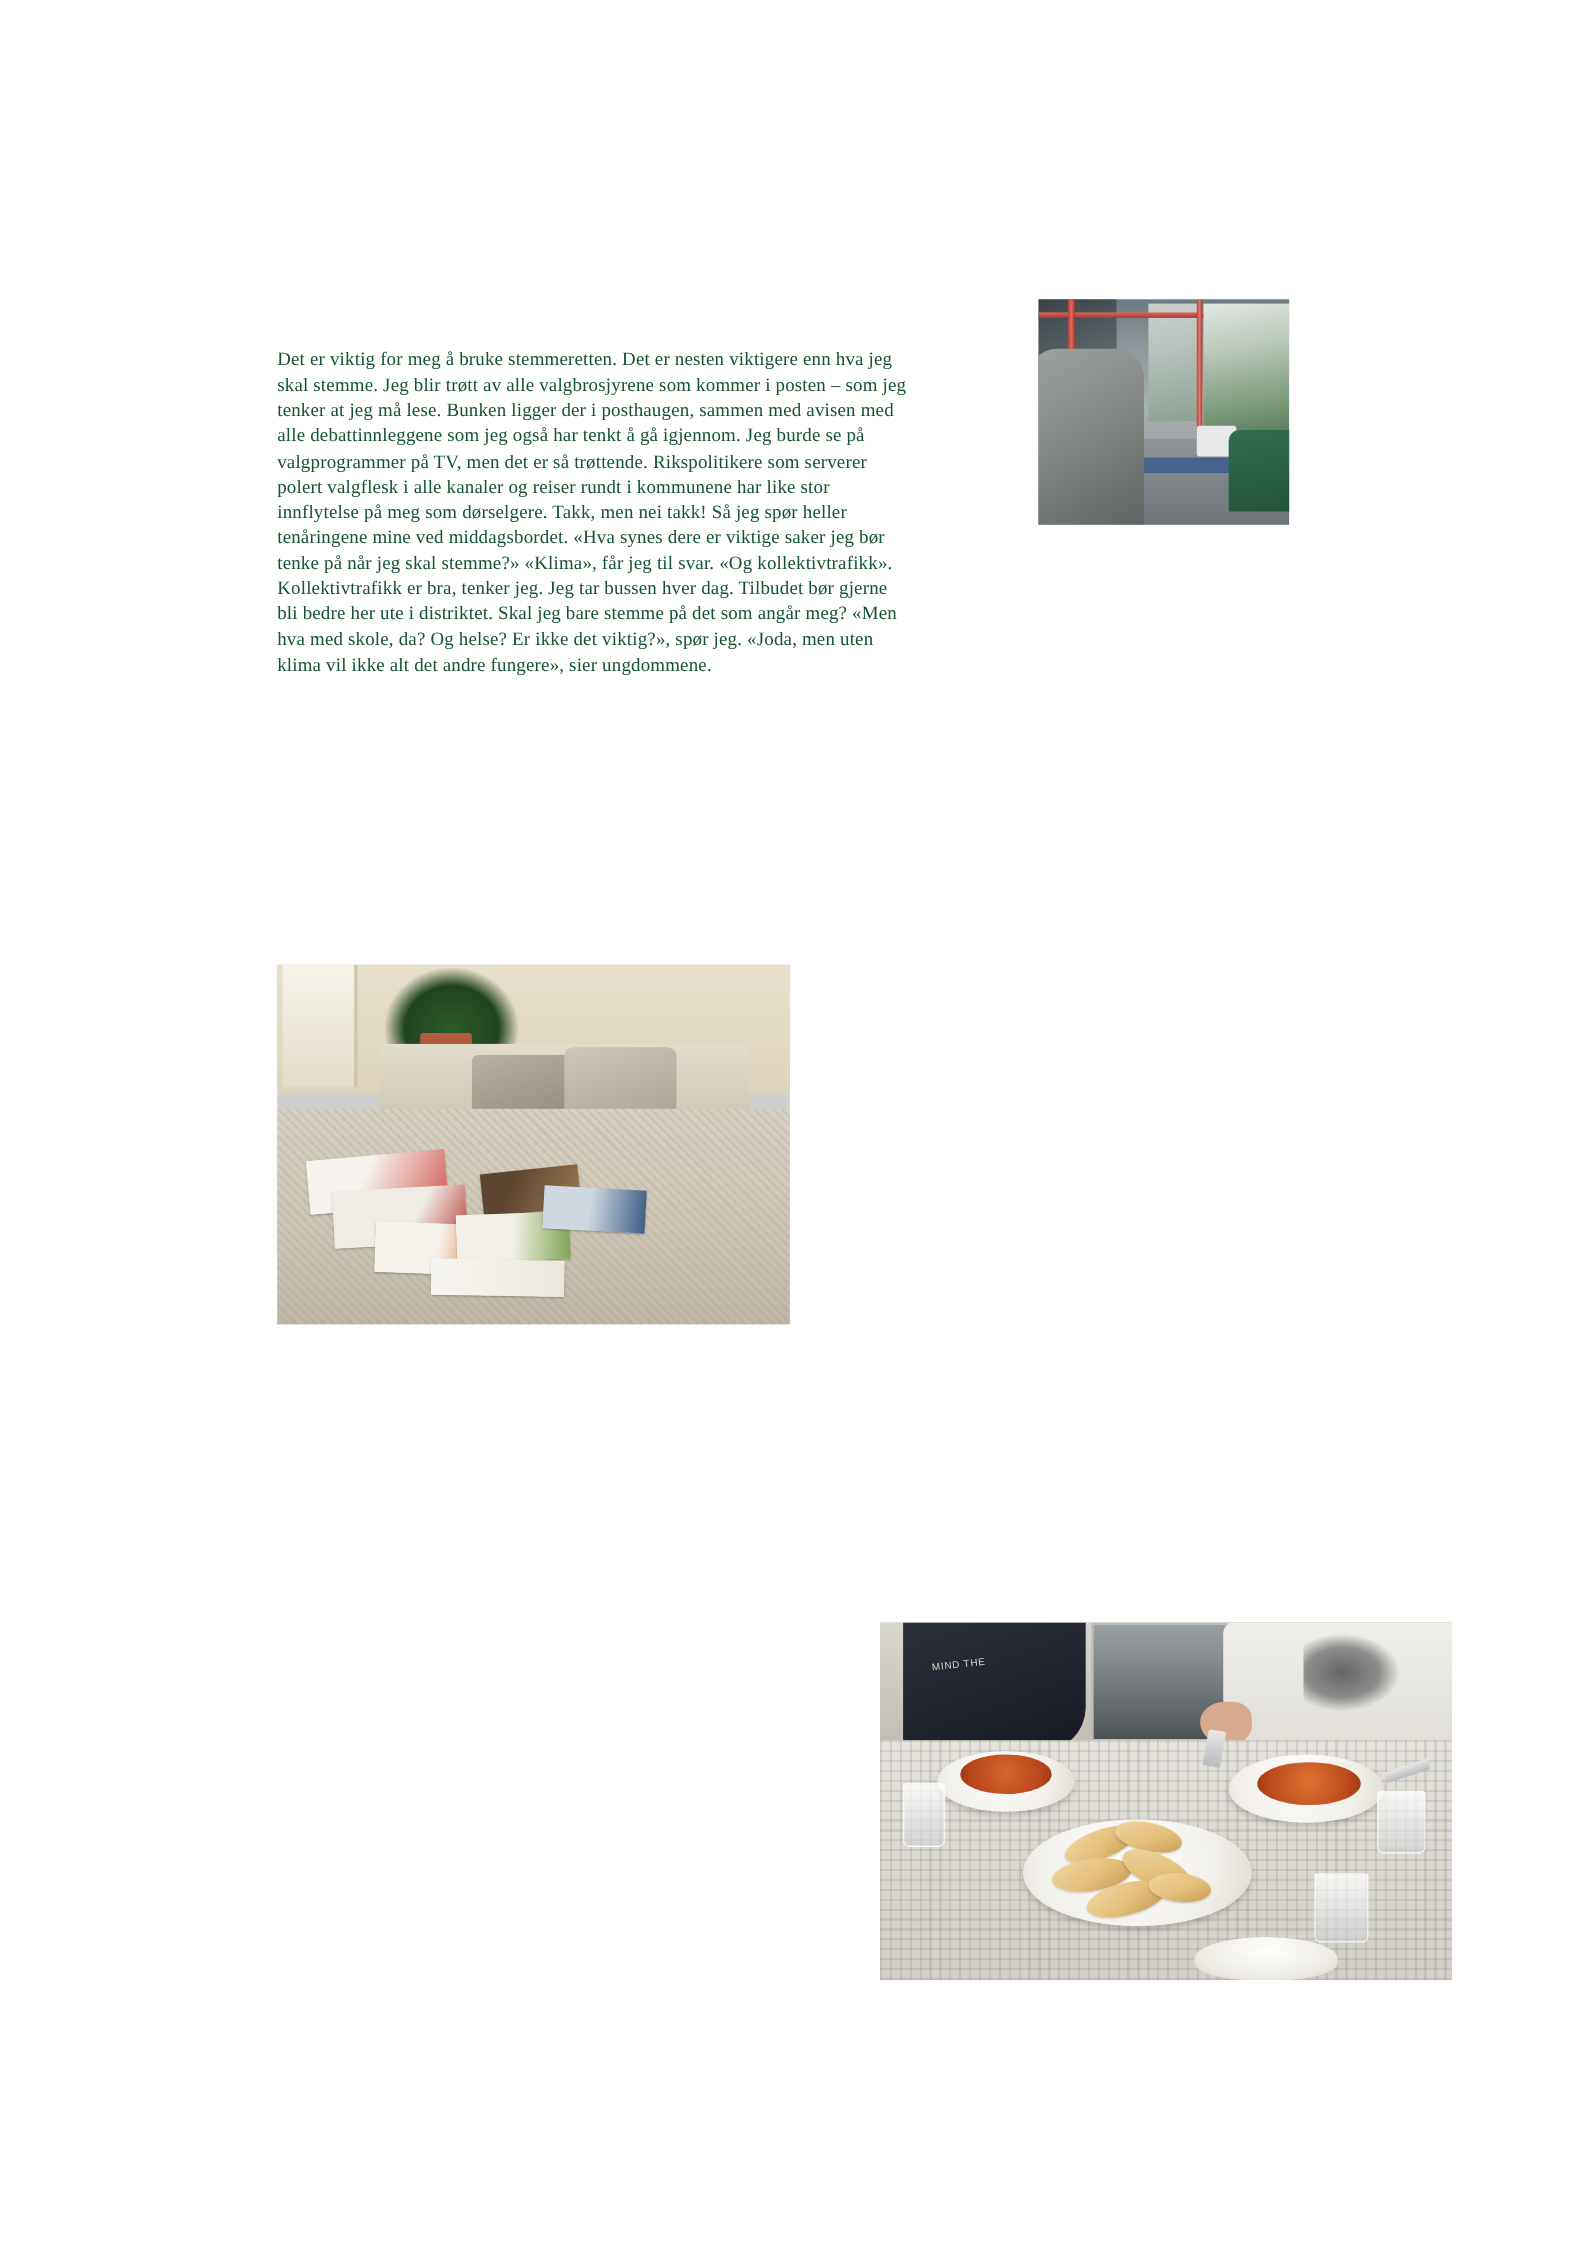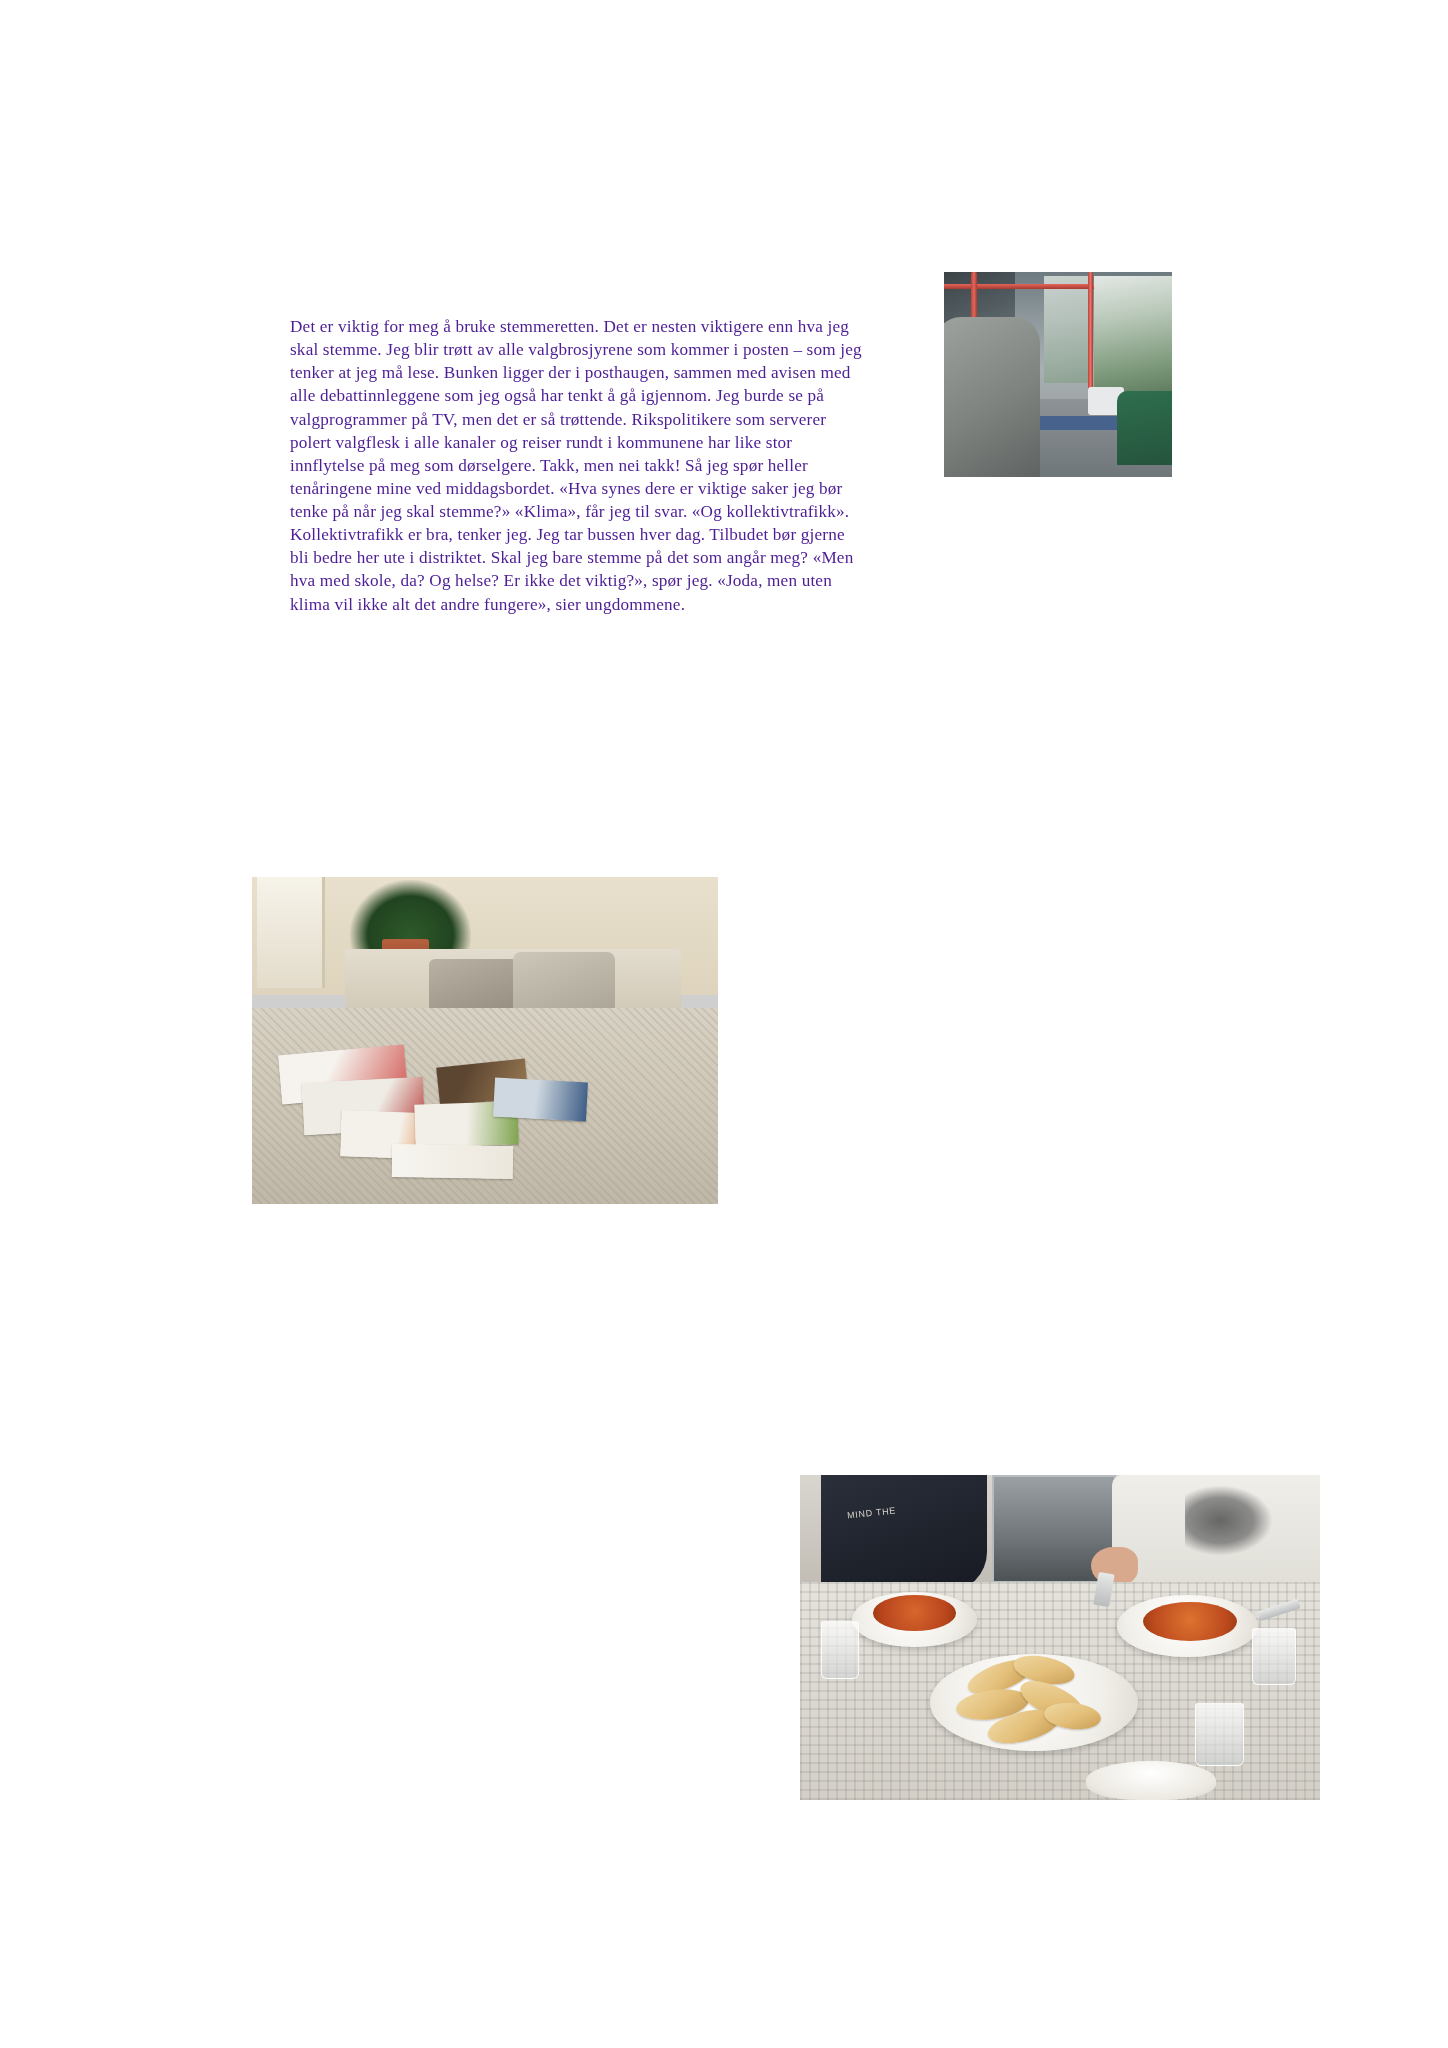--- a/index.html
+++ b/index.html
@@ -25,23 +25,22 @@
   
   .article-text {
     position: absolute;
     left: 252px;
     top: 315px;
     width: 572px;
     font-size: 17.2px;
     line-height: 1.345;
     text-align: left;
     font-family: "Liberation Serif", serif;
-    color: #4c1d95;
+    color: #14532d;
     letter-spacing: 0.01em;
-    margin-left: 38px;
   }
   .article-text p {
     margin: 0;
   }
 
   
   .photo {
     position: absolute;
     overflow: hidden;
     background: #cfcfcf;

